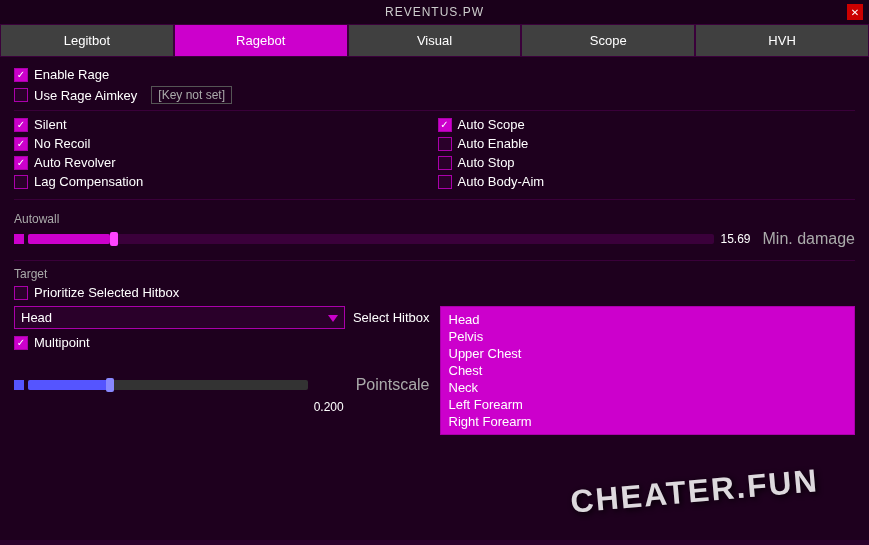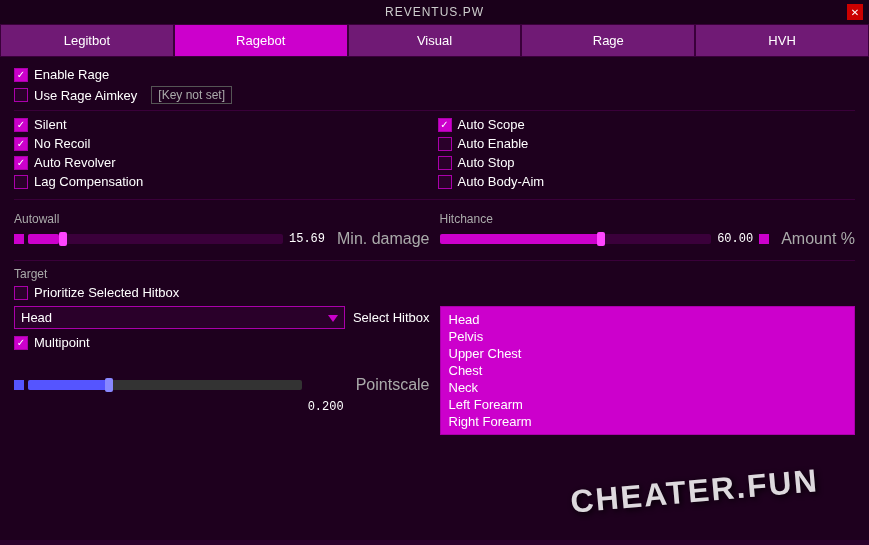--- a/index.html
+++ b/index.html
@@ -35,21 +35,21 @@
       border: none;
       cursor: pointer;
       display: flex;
       align-items: center;
       justify-content: center;
       font-size: 10px;
       color: #fff;
     }
     .tabs {
       display: flex;
-      background: #701a75;
+      background: #404040;
     }
     .tab {
       flex: 1;
       text-align: center;
       padding: 8px 0;
       cursor: pointer;
       color: #fff;
       font-size: 13px;
       border: 1px solid #3a003a;
     }
@@ -129,21 +129,20 @@
     .slider-label {
       color: #aaa;
       font-size: 16px;
       margin-left: 8px;
       white-space: nowrap;
     }
     .slider-value {
       color: #fff;
       font-size: 12px;
       margin: 0 4px;
-      font-family: Liberation Mono, monospace;
     }
     .divider {
       height: 1px;
       background: #3a003a;
       margin: 6px 0;
     }
     .target-section {
       margin-top: 6px;
     }
     .hitbox-dropdown {
@@ -238,21 +237,21 @@
 
 <div class="title-bar">
   <span class="title-text">REVENTUS.PW</span>
   <button class="close-btn">✕</button>
 </div>
 
 <div class="tabs">
   <div class="tab"><span>Legitbot</span></div>
   <div class="tab active"><span>Ragebot</span></div>
   <div class="tab"><span>Visual</span></div>
-  <div class="tab"><span>Rage</span></div>
+  <div class="tab"><span>Scope</span></div>
   <div class="tab"><span>HVH</span></div>
 </div>
 
 <div class="content">
 
   <div class="checkbox-row">
     <div class="checkbox checked"></div>
     <span>Enable Rage</span>
   </div>
 
@@ -309,32 +308,20 @@
     <div style="flex:1;">
       <div class="section-label">Autowall</div>
       <div class="slider-row">
         <span class="small-slider-box" style="background:#cc00cc;"></span>
         <div class="slider-track" style="flex:1;">
           <div class="slider-fill" style="width:12%;"></div>
           <div class="slider-thumb" style="left:12%;"></div>
         </div>
         <span class="slider-value" style="margin-left:6px;">15.69</span>
         <span class="slider-label">Min. damage</span>
-      </div>
-    </div>
-    <div style="flex:1;">
-      <div class="section-label">Hitchance</div>
-      <div class="slider-row">
-        <div class="slider-track" style="flex:1;">
-          <div class="slider-fill" style="width:60%;"></div>
-          <div class="slider-thumb" style="left:58%;"></div>
-        </div>
-        <span class="slider-value" style="margin-left:6px;">60.00</span>
-        <span class="small-slider-box" style="background:#cc00cc; margin-left:2px; margin-right:4px;"></span>
-        <span class="slider-label">Amount %</span>
       </div>
     </div>
   </div>
 
   <div class="divider"></div>
 
   <div class="target-section">
     <div class="section-label">Target</div>
 
     <div class="checkbox-row" style="margin-bottom:6px;">

